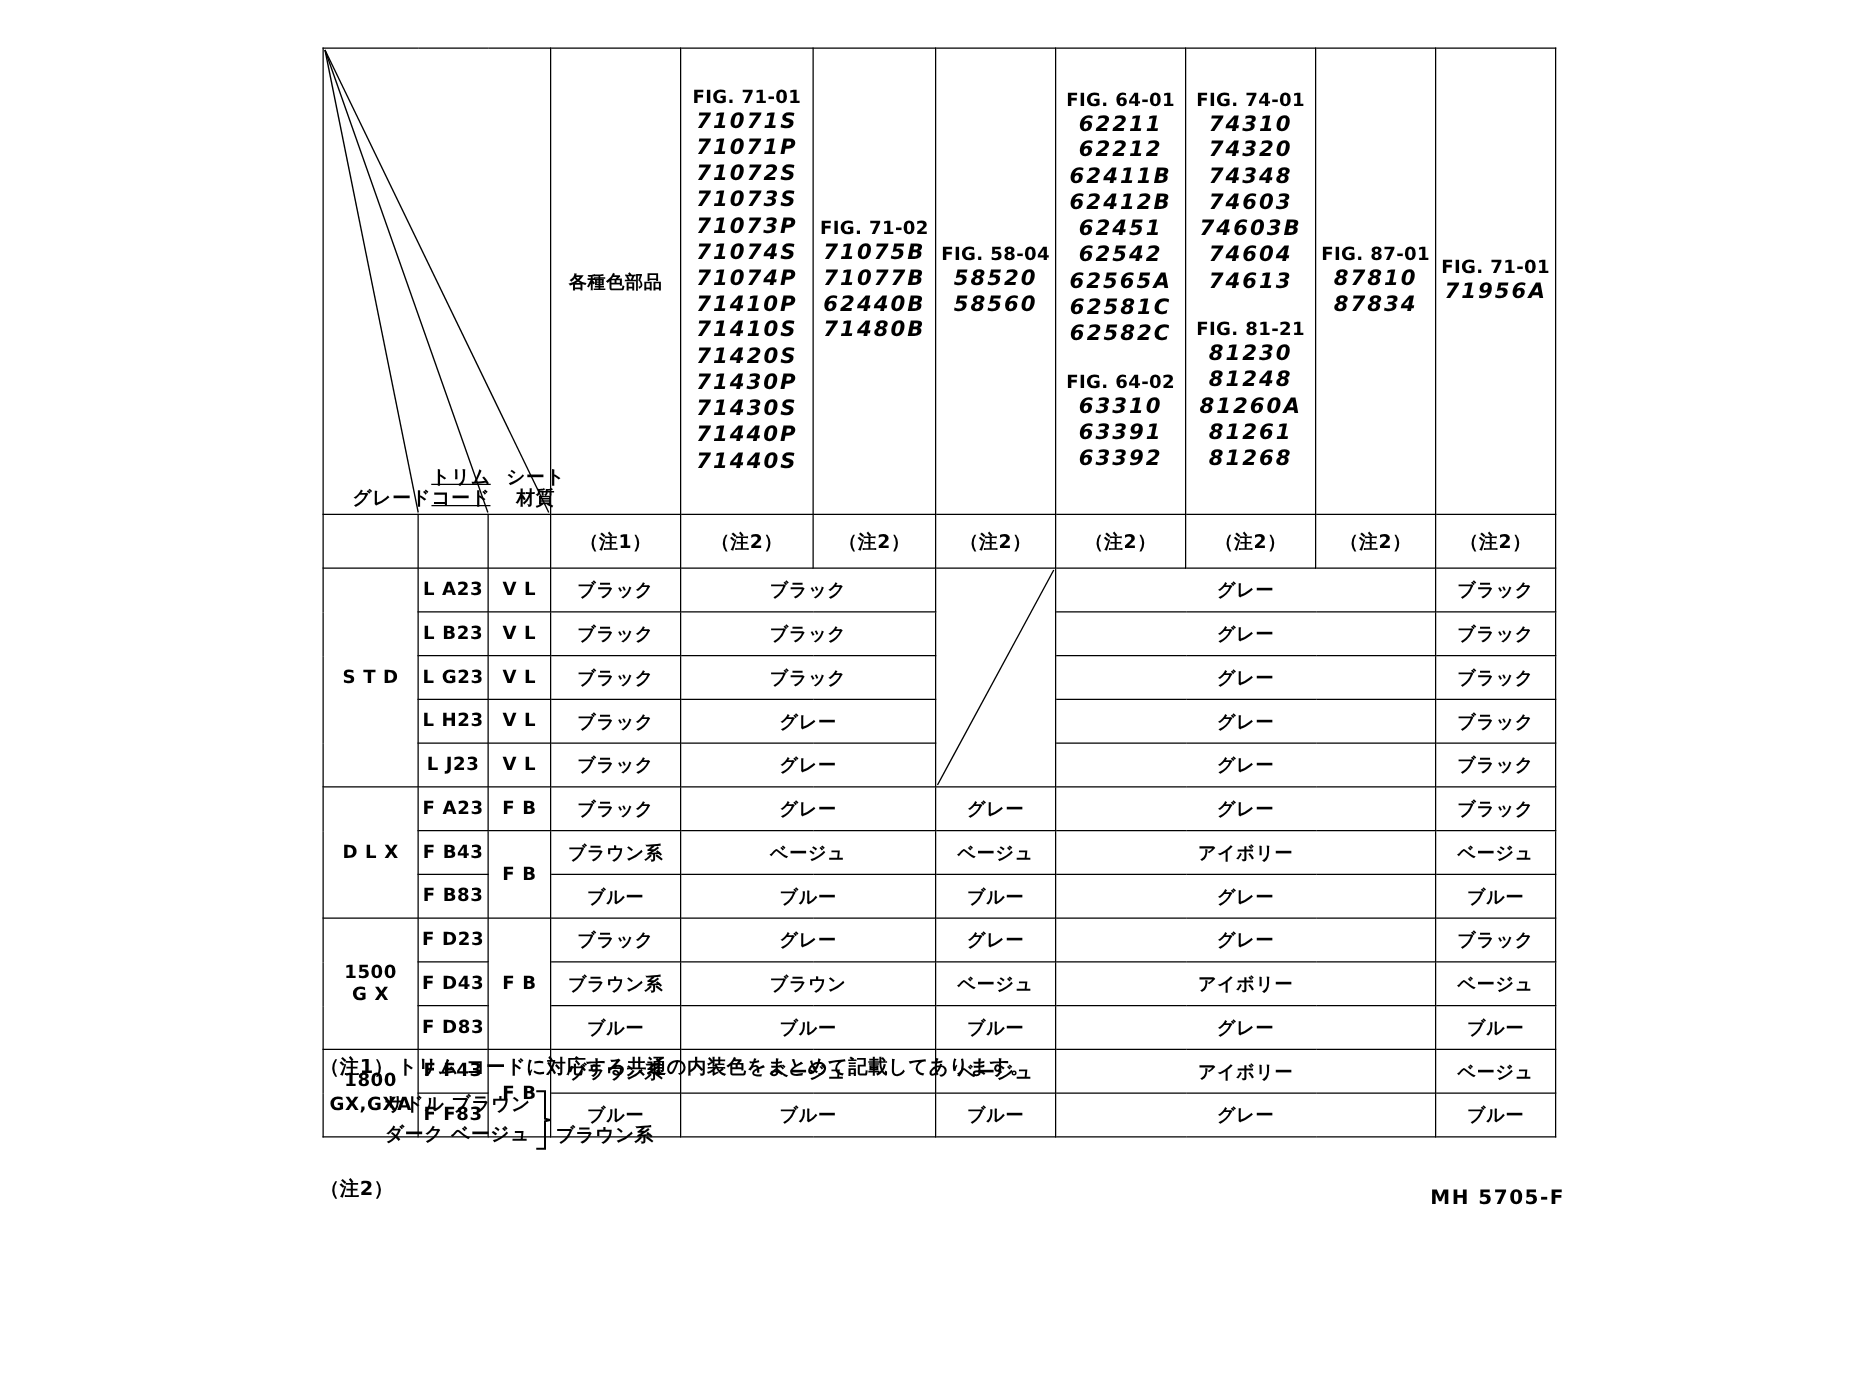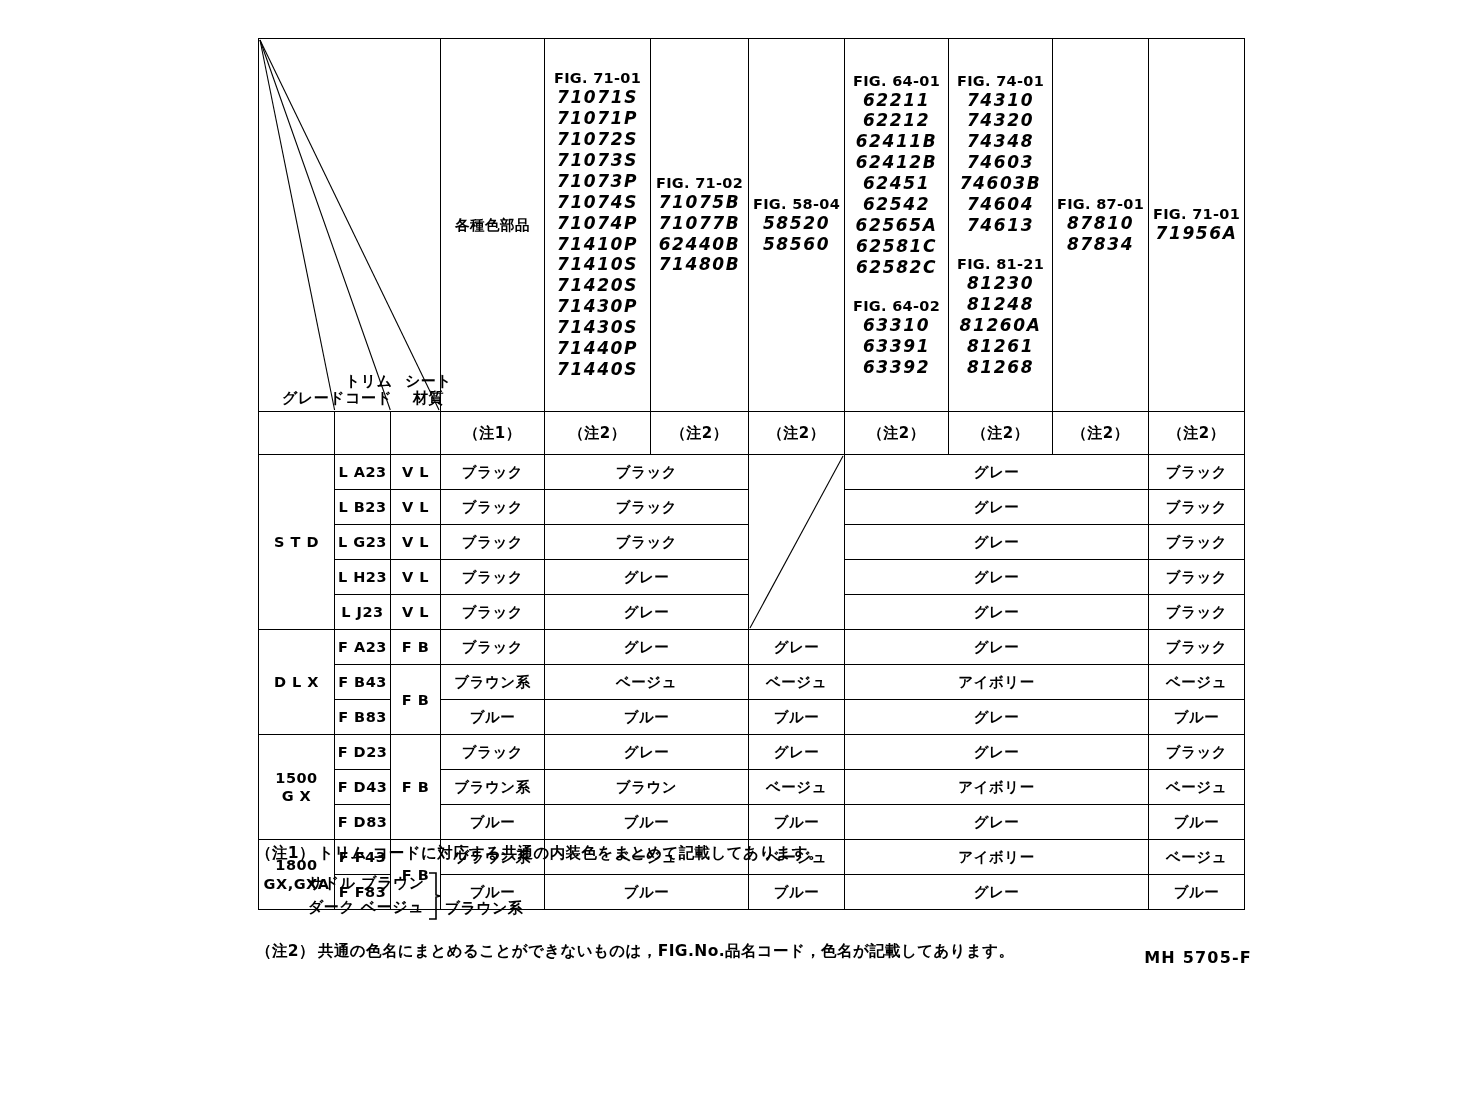--- a/index.html
+++ b/index.html
@@ -67,21 +67,21 @@
   }
   .corner-lbl {
     position: absolute;
     font-size: 15px;
     font-weight: bold;
     line-height: 1.12;
     white-space: nowrap;
     letter-spacing: 0.5px;
   }
   .lbl-grade { left: 23px;  bottom: 4px;  }
-  .lbl-trim  { left: 86px; bottom: 4px;  text-align: center; }
+  .lbl-trim  { left: 86px; bottom: 4px;  text-align: center; text-decoration: underline; }
   .lbl-seat  { left: 146px; bottom: 4px; text-align: center; }
 
   .hdr-fig {
     height: 372px;
     vertical-align: top;
     padding: 6px 0 0 0;
     text-align: center;
   }
   .fig-title {
     font-size: 14.5px;
@@ -461,19 +461,18 @@
       </div>
       <div class="brace-glyph">
         <svg viewBox="0 0 14 48" preserveAspectRatio="none">
           <path d="M2 1 L9 1 L9 23 L13 24 L9 25 L9 47 L2 47" fill="none" stroke="#000" stroke-width="1.6"></path>
         </svg>
       </div>
       <span class="brace-label">ブラウン系</span>
     </div>
     <div class="fn-line">
       <span class="fn-tag">（注2）</span>
-      <span class="fn-body">共通の色名にまとめることができないものは，FIG.No.品名コード，色名が記載してあります。</span>
     </div>
   </div>
 
   <div class="doc-code">MH 5705-F</div>
 
 </div>
 
 </body></html>

